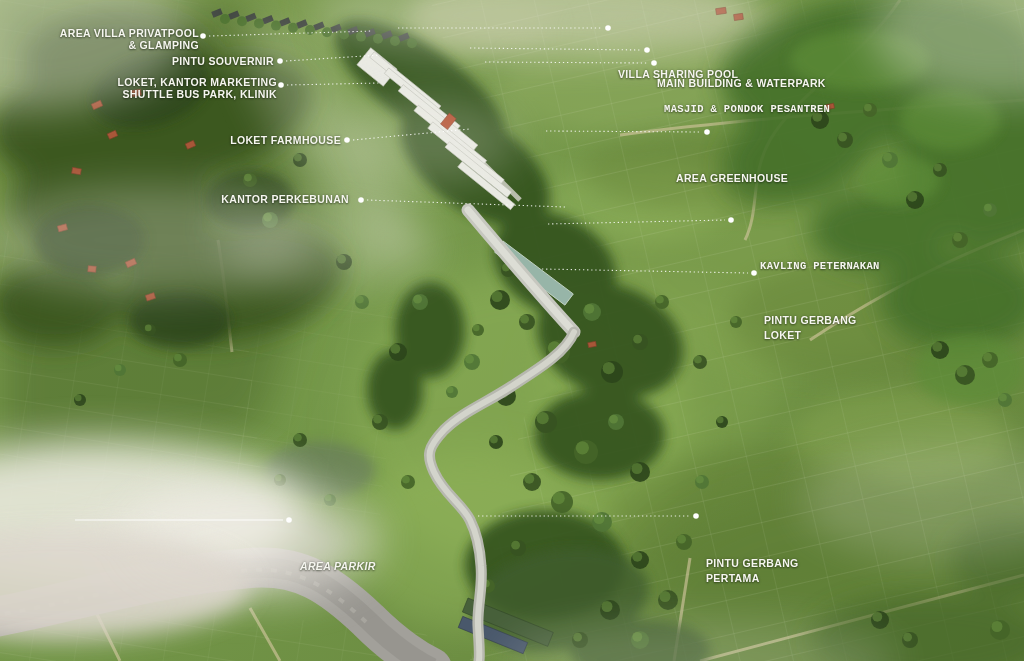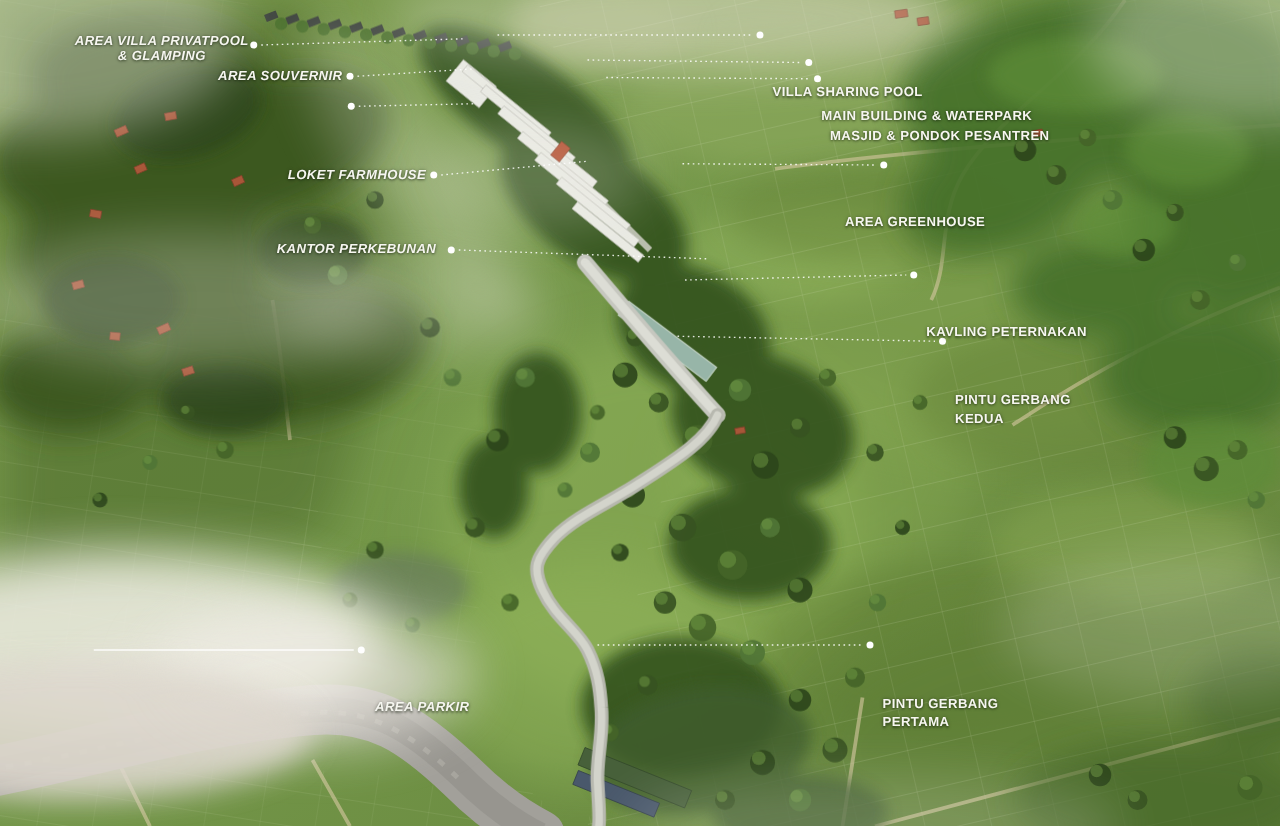--- a/index.html
+++ b/index.html
@@ -3,21 +3,21 @@
 <meta charset="utf-8">
 <style>
   html,body{margin:0;padding:0;background:#4d682f;}
   .stage{position:relative;width:1024px;height:661px;overflow:hidden;
          font-family:"Liberation Sans",sans-serif;}
   .stage svg{position:absolute;left:0;top:0;}
   #labels{position:absolute;left:0;top:0;width:100%;height:100%;pointer-events:none;}
   .map-label{position:absolute;color:var(--label-color,#f6f6f0);
     font-size:10.5px;font-weight:700;letter-spacing:.35px;line-height:12px;
     white-space:nowrap;text-shadow:0 1px 2px rgba(15,25,8,.5), 0 0 3px rgba(20,30,10,.35);}
-  .map-label.align-right{text-align:center;font-style:italic;}
+  .map-label.align-right{text-align:right;}
   .map-label.align-left{text-align:left;margin-top:47px;}
 </style>
 </head>
 <body>
 
 <div class="stage">
 
 <svg id="terrain" width="1024" height="661" viewBox="0 0 1024 661">
   <defs>
     <linearGradient id="base" x1="0" y1="0" x2="1" y2="1">
@@ -379,49 +379,53 @@
       <line x1="478" y1="516" x2="690" y2="516" stroke="#ffffff" stroke-width="1.1" opacity="0.85" stroke-dasharray="1.3 2.8"></line>
       <circle cx="696" cy="516" r="2.8" fill="#ffffff"></circle>
     </svg>
 
 <div id="labels">
       <div class="map-label align-right" style="top: 27px; line-height: 12px; right: 825px;">
         <div>AREA VILLA PRIVATPOOL</div>
         <div>&amp; GLAMPING</div>
       </div>
       <div class="map-label align-right" style="top: 55px; line-height: 12px; right: 750px;">
-        <div>AREA SOUVERNIR</div>
+        <div>PINTU SOUVERNIR</div>
+      </div>
+      <div class="map-label align-right" style="top: 76px; line-height: 12px; right: 747px;">
+        <div>LOKET, KANTOR MARKETING</div>
+        <div>SHUTTLE BUS PARK, KLINIK</div>
       </div>
       <div class="map-label align-right" style="top: 134px; line-height: 12px; right: 683px;">
         <div>LOKET FARMHOUSE</div>
       </div>
       <div class="map-label align-right" style="top: 193px; line-height: 12px; right: 675px;">
         <div>KANTOR PERKEBUNAN</div>
       </div>
       <div class="map-label align-left" style="top: 513px; line-height: 12px; left: 300px; font-style: italic;">
         <div>AREA PARKIR</div>
       </div>
       <div class="map-label align-left" style="top: 21px; line-height: 12px; left: 618px;">
         <div>VILLA SHARING POOL</div>
       </div>
-      <div class="map-label align-left" style="top: 40px; line-height: 12px; left: 657px;">
+      <div class="map-label align-left" style="top: 30px; line-height: 12px; left: 657px;">
         <div>MAIN BUILDING &amp; WATERPARK</div>
       </div>
-      <div class="map-label align-left" style="top: 56px; line-height: 12px; left: 664px;">
+      <div class="map-label align-left" style="top: 56px; line-height: 12px; left: 664px; font-family: Liberation Mono, monospace;">
         <div>MASJID &amp; PONDOK PESANTREN</div>
       </div>
       <div class="map-label align-left" style="top: 125px; line-height: 12px; left: 676px;">
         <div>AREA GREENHOUSE</div>
       </div>
-      <div class="map-label align-left" style="top: 213px; line-height: 12px; left: 741px;">
+      <div class="map-label align-left" style="top: 213px; line-height: 12px; left: 760px; font-family: Liberation Mono, monospace;">
         <div>KAVLING PETERNAKAN</div>
       </div>
       <div class="map-label align-left" style="top: 266px; line-height: 15px; left: 764px;">
         <div>PINTU GERBANG</div>
-        <div>KEDUA</div>
+        <div>LOKET</div>
       </div>
       <div class="map-label align-left" style="top: 509px; line-height: 15px; left: 706px;">
         <div>PINTU GERBANG</div>
         <div>PERTAMA</div>
       </div>
     </div>
 
 </div>
 
 </body></html>

